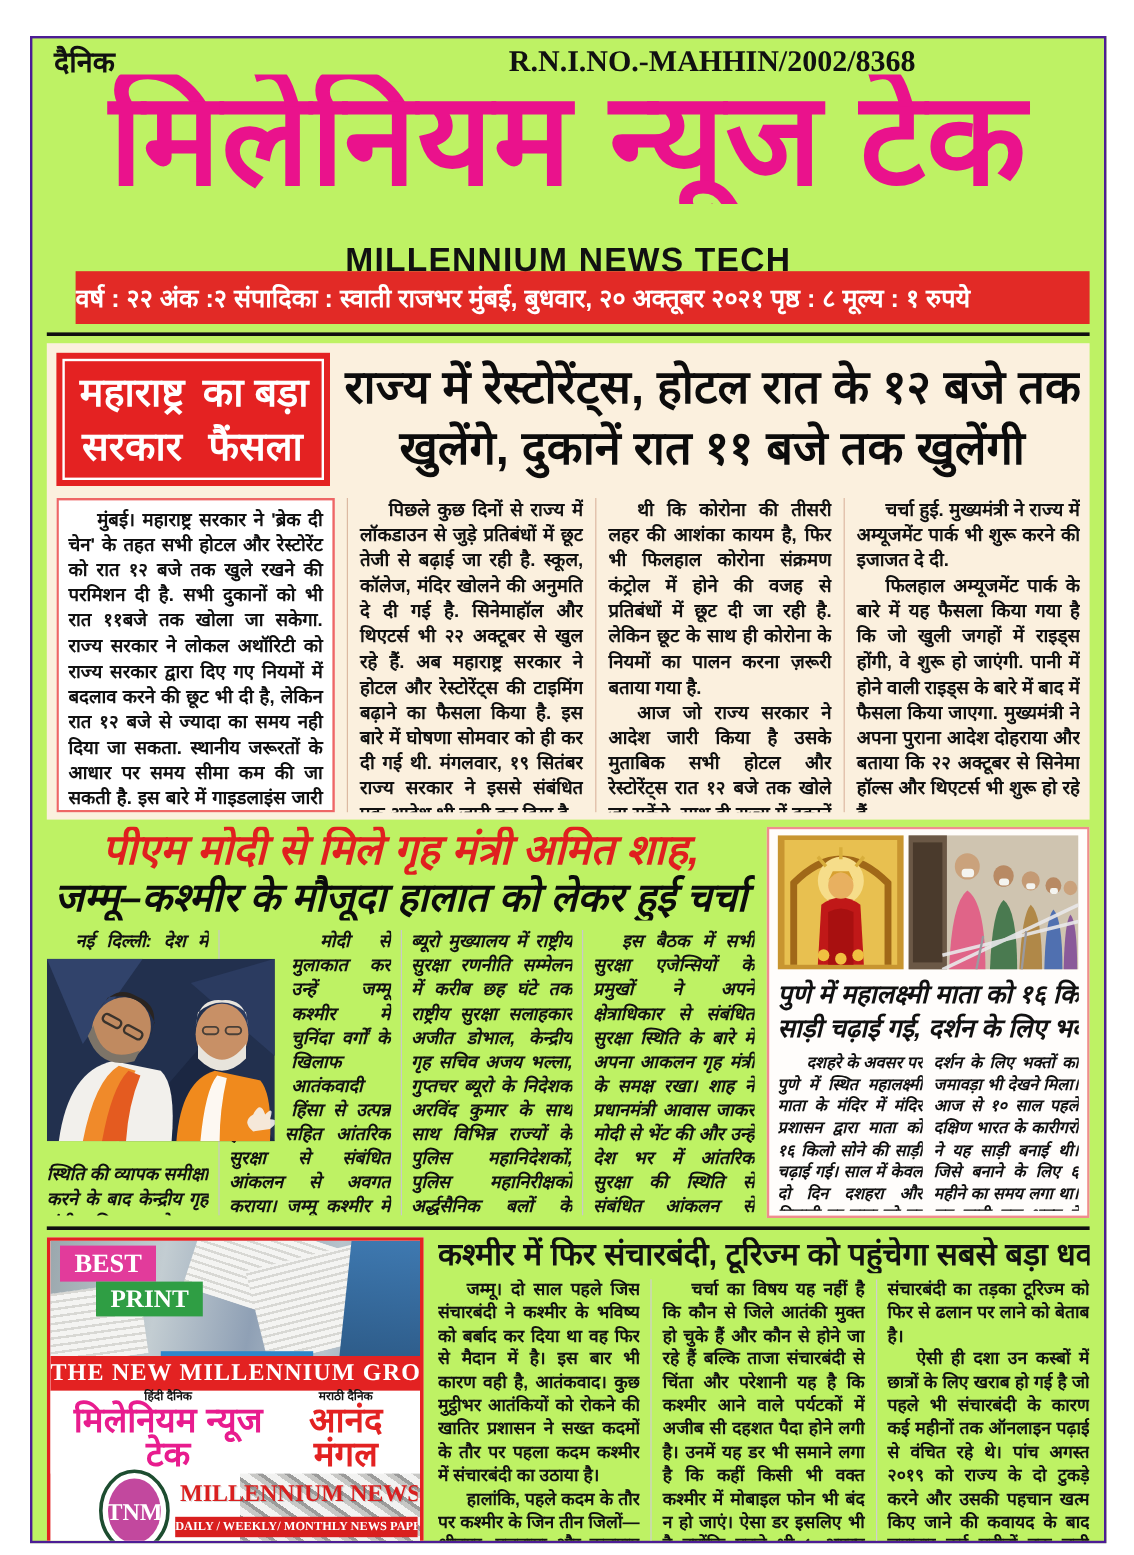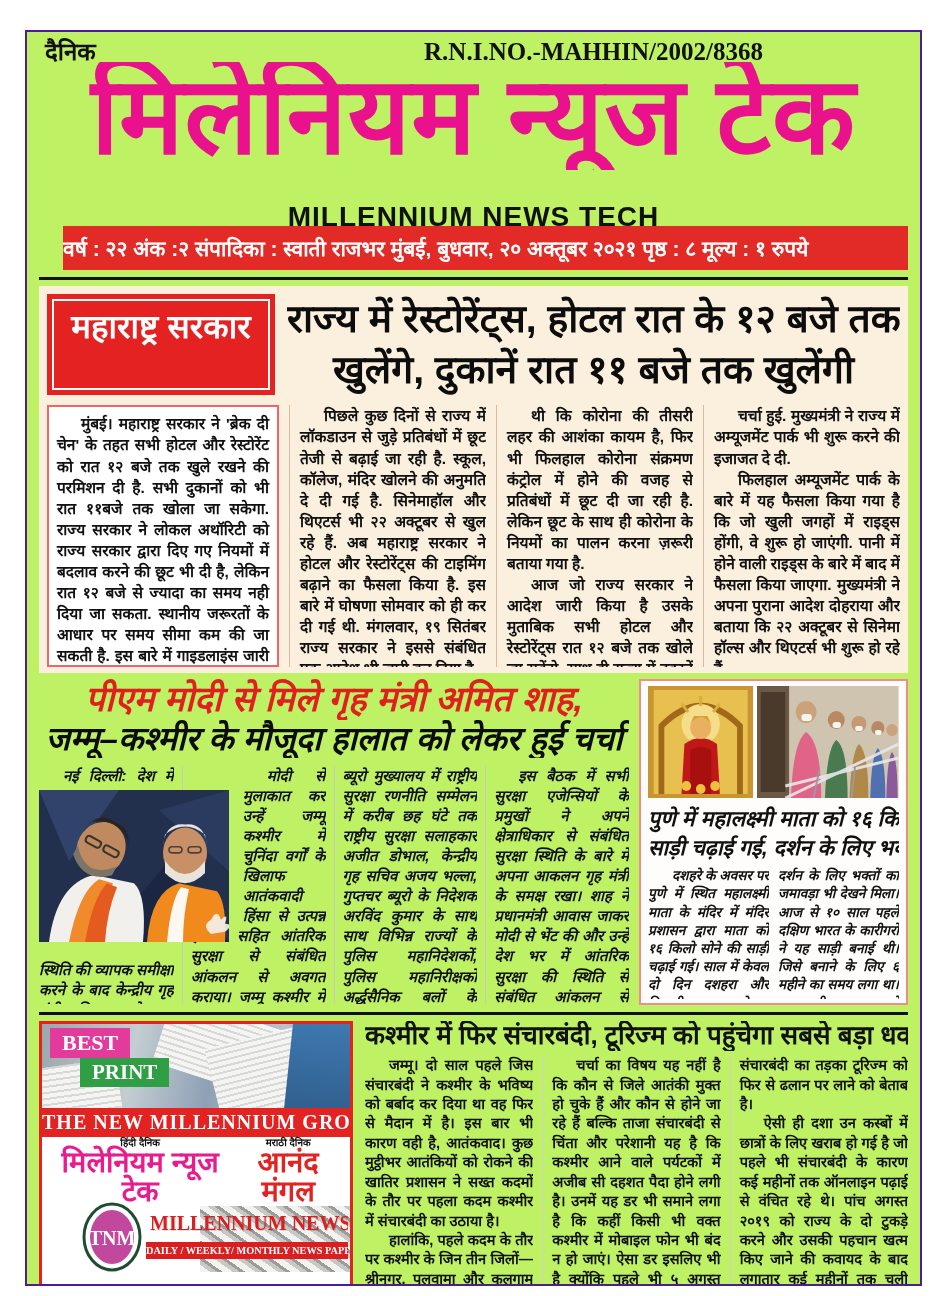--- a/index.html
+++ b/index.html
@@ -63,21 +63,21 @@
   .sec3{display:flex;gap:12px;margin-top:6px;height:288px;overflow:hidden;}
   .adbox{flex:0 0 308px;border:3px solid #e32222;position:relative;overflow:hidden;background:#fff;}
   .kashmir{flex:1;overflow:hidden;}
   .k-h{font-size:26px;font-weight:bold;text-align:center;line-height:1.15;white-space:nowrap;overflow:hidden;}
   .k-cols{display:flex;margin-top:5px;height:238px;font-size:14.6px;line-height:1.33;
           text-align:justify;font-weight:600;overflow:hidden;}
   .kcol{flex:1;overflow:hidden;position:relative;}
   .kcol + .kcol{border-left:1px solid #cfcfcf;margin-left:9px;padding-left:9px;}
 
   
-  .ad-collage{position:relative;height:84px;background:linear-gradient(100deg,#9aa7ad 0%,#c3cdd2 30%,#8fa0b5 55%,#b8c4cc 75%,#7d93ad 100%);overflow:hidden;}
+  .ad-collage{position:relative;height:96px;background:linear-gradient(100deg,#9aa7ad 0%,#c3cdd2 30%,#8fa0b5 55%,#b8c4cc 75%,#7d93ad 100%);overflow:hidden;}
   .npaper{position:absolute;background:repeating-linear-gradient(0deg,#f4f4f2 0 4px,#d8d8d4 4px 6px);}
   .np1{width:120px;height:70px;left:118px;top:-12px;transform:rotate(18deg);}
   .np2{width:150px;height:80px;left:170px;top:6px;transform:rotate(-14deg);}
   .np3{width:90px;height:60px;left:-12px;top:40px;transform:rotate(-8deg);}
   .machine{position:absolute;right:-8px;top:-6px;width:70px;height:110px;background:linear-gradient(180deg,#3f7ab2,#2d5b88);transform:rotate(6deg);}
   .chip{position:absolute;color:#fff;font-family:"Liberation Serif",serif;font-weight:bold;padding:2px 12px;}
   .chip-best{left:8px;top:4px;background:#e23b9b;font-size:22px;}
   .chip-print{left:38px;top:34px;background:#2f9e44;font-size:21px;}
   .chip-quality{left:92px;top:60px;background:#2f86c8;font-size:22px;margin-top:32px;}
   .ad-band{background:#e32222;color:#fff;text-align:center;font-family:"Liberation Serif",serif;
@@ -112,20 +112,21 @@
     </div>
 
     <div class="infobar">वर्ष : २२  अंक :२  संपादिका : स्वाती राजभर    मुंबई, बुधवार, २० अक्तूबर २०२१   पृष्ठ : ८  मूल्य : १ रुपये</div>
     <hr class="blackrule">
 
     <div class="sec1">
       <div class="s1-top">
         <div class="kicker">
           <div class="kicker-in">
             <span>महाराष्ट्र सरकार</span>
+            <span>का बड़ा फैंसला</span>
           </div>
         </div>
         <div class="lead-h">
           <span>राज्य में रेस्टोरेंट्स, होटल रात के १२ बजे तक</span>
           <span>खुलेंगे, दुकानें रात ११ बजे तक खुलेंगी</span>
         </div>
       </div>
       <div class="s1-cols">
         <div class="s1col boxed">
           <p class="np">मुंबई। महाराष्ट्र सरकार ने 'ब्रेक दी चेन' के तहत सभी होटल और रेस्टोरेंट को रात १२ बजे तक खुले रखने की परमिशन दी है. सभी दुकानों को भी रात ११बजे तक खोला जा सकेगा. राज्य सरकार ने लोकल अथॉरिटी को राज्य सरकार द्वारा दिए गए नियमों में बदलाव करने की छूट भी दी है, लेकिन रात १२ बजे से ज्यादा का समय नही दिया जा सकता. स्थानीय जरूरतों के आधार पर समय सीमा कम की जा सकती है. इस बारे में गाइडलाइंस जारी कर दी गई है. अब तक इन्हें रात दस बजे तक ही खोलने की इजाजत थी.</p>

